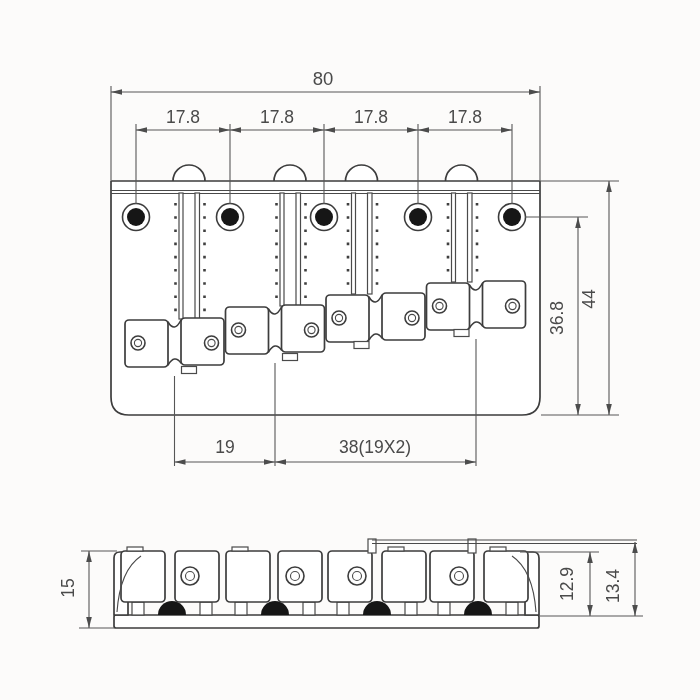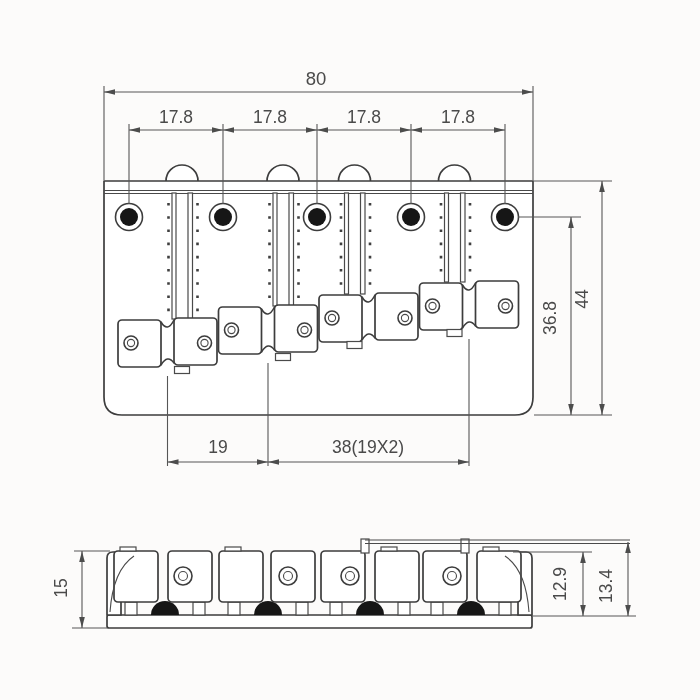--- a/index.html
+++ b/index.html
@@ -1,16 +1,16 @@
 <!DOCTYPE html>
 <html><head>
 <meta charset="utf-8">
 <style>
   html,body{margin:0;padding:0;background:#fcfbfa;}
-  .stage{width:636px;height:700px;background:#fcfbfa;position:relative;overflow:hidden;}
+  .stage{width:636px;height:700px;background:#fcfbfa;position:relative;overflow:hidden;padding-left:7px;}
   svg{display:block;}
   .obj{stroke:#3d3d3d;fill:#ffffff;stroke-width:1.7;stroke-linejoin:round;stroke-linecap:round;}
   .obj-nf{stroke:#3d3d3d;fill:none;stroke-width:1.6;stroke-linejoin:round;stroke-linecap:round;}
   .obj-thin{stroke:#4a4a4a;fill:none;stroke-width:1.1;}
   .rod{stroke:#4a4a4a;fill:#ffffff;stroke-width:1.2;}
   .spring{stroke:#3f3f3f;fill:none;stroke-width:2.6;stroke-dasharray:2.6 10.6;}
   .blackfill{fill:#161616;stroke:none;}
   .dim{stroke:#565656;fill:none;stroke-width:1.1;}
   .arr{fill:#4c4c4c;stroke:none;}
   .dim-text{font-family:"Liberation Sans",sans-serif;font-size:17.5px;fill:#4a4a4a;}

